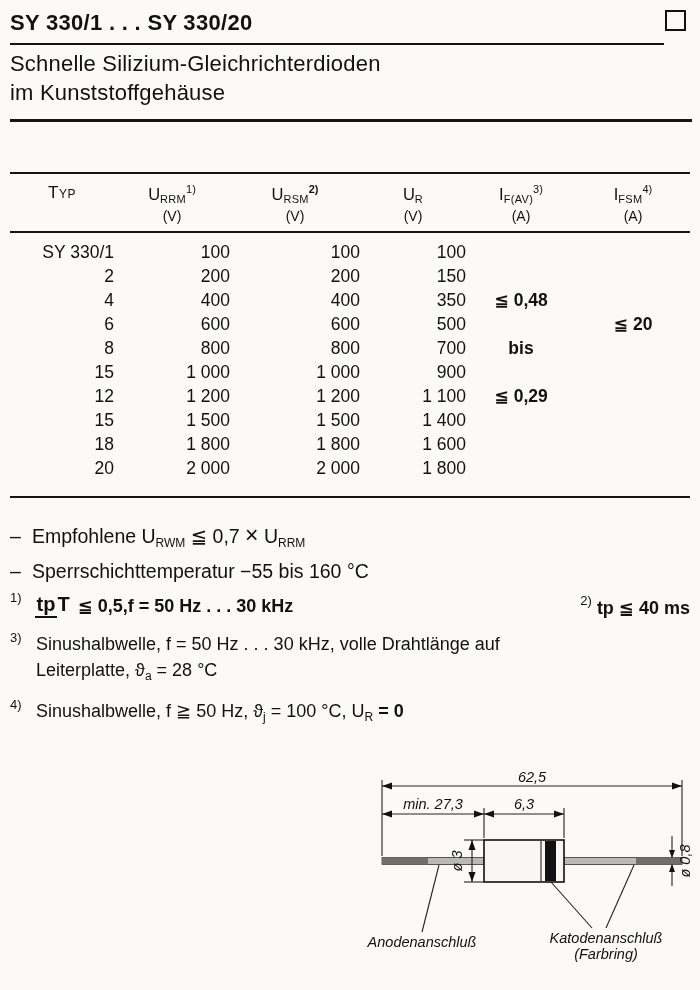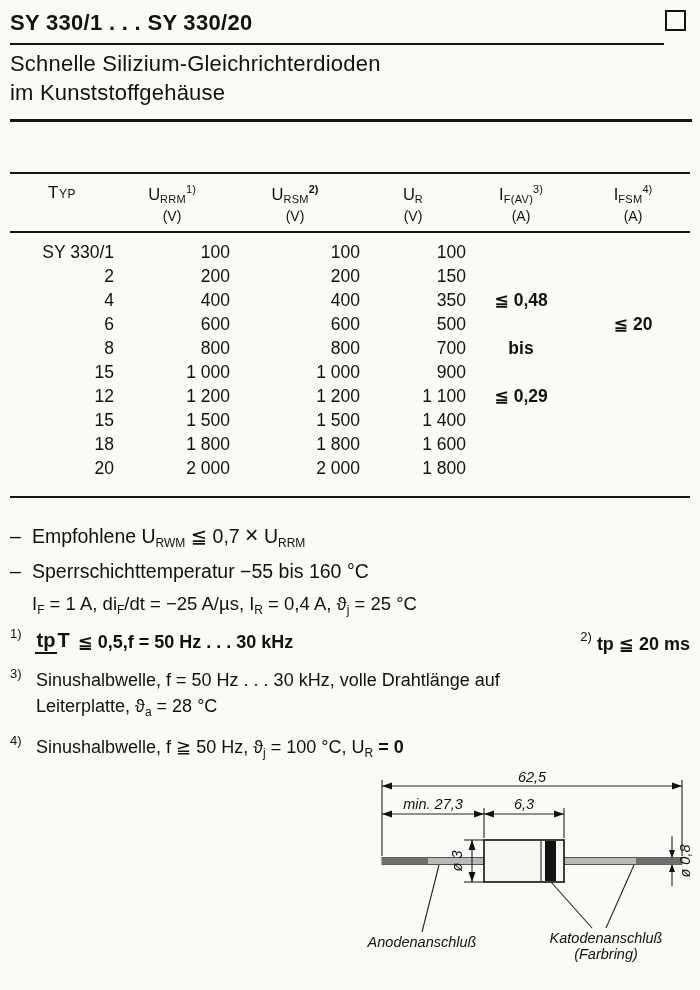--- a/index.html
+++ b/index.html
@@ -185,37 +185,34 @@
       </tbody>
     </table>
 
     <div class="notes">
       <div class="note">
         <span class="dash">–</span><span>Empfohlene U</span><span class="sub">RWM</span><span> ≦ 0,7 </span><span class="times">×</span><span> U</span><span class="sub">RRM</span>
       </div>
       <div class="note">
         <span class="dash">–</span><span>Sperrschichttemperatur −55 bis 160 °C</span>
       </div>
-      <div class="cond">
-        <span>I</span><span class="sub">F</span><span> = 1 A, di</span><span class="sub">F</span><span>/dt = −25 A/µs, I</span><span class="sub">R</span><span> = 0,4 A, </span><span>ϑ</span><span class="sub">j</span><span> = 25 °C</span>
-      </div>
     </div>
 
     <div class="fnrow">
       <div class="fn1">
         <span class="fnsup">1)</span>
         <span class="frac">
             <span class="num">tp</span>
             <span class="den">T</span>
           </span>
         <span class="b"> ≦ 0,5, </span>
         <span class="b">f = 50 Hz . . . 30 kHz</span>
       </div>
       <div>
-        <span class="fnsup">2)</span><span class="b">tp ≦ 20 ms</span>
+        <span class="fnsup">2)</span><span class="b">tp ≦ 40 ms</span>
       </div>
     </div>
 
     <div class="fnblock">
       <span class="fnsup">3)</span>
       <div><span>Sinushalbwelle, f = 50 Hz . . . 30 kHz, volle Drahtlänge auf</span></div>
       <div><span>Leiterplatte, </span><span>ϑ</span><span class="sub">a</span><span> = 28 °C</span></div>
     </div>
 
     <div class="fnblock">

